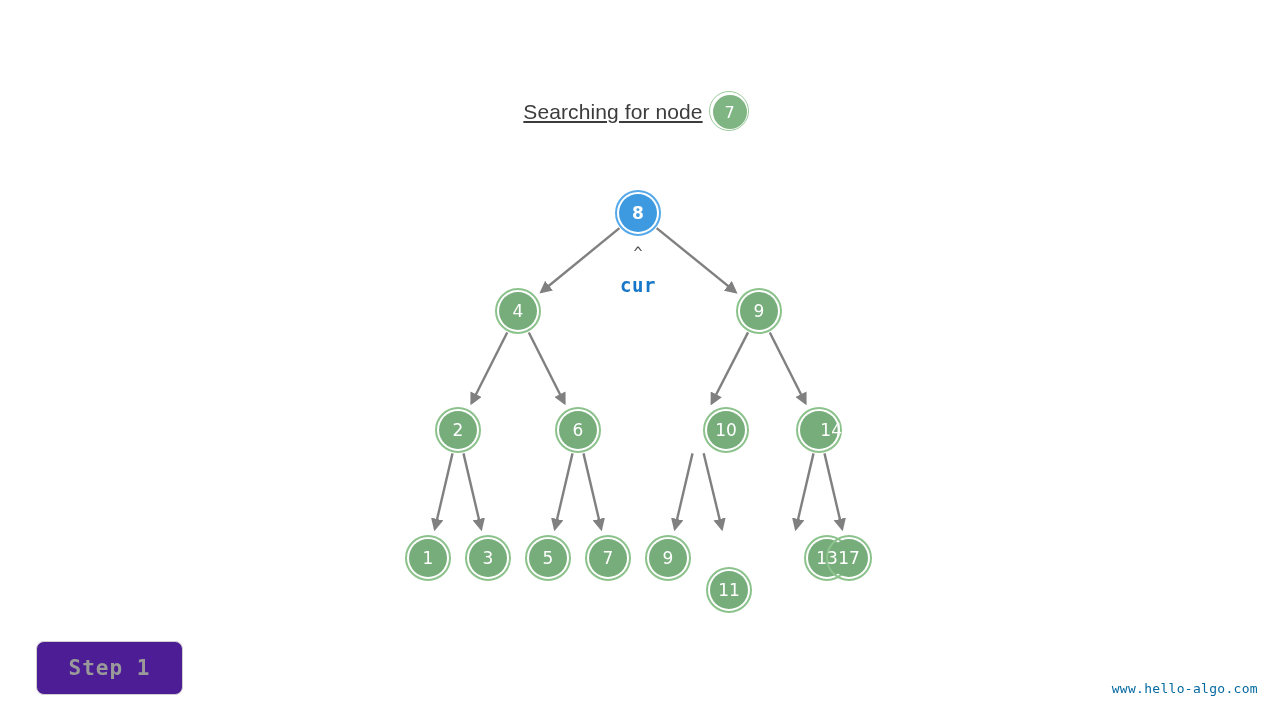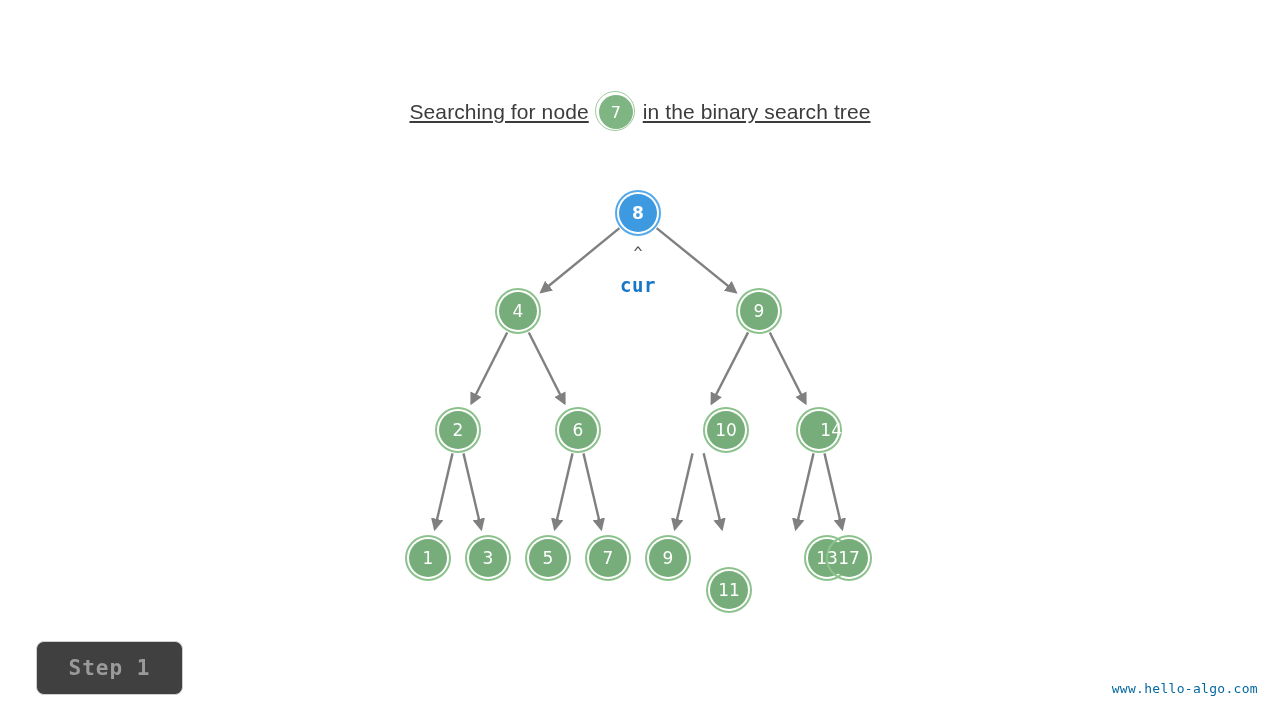--- a/index.html
+++ b/index.html
@@ -164,21 +164,21 @@
 
   
   #step-badge {
     position: absolute;
     left: 36px;
     top: 641px;
     width: 145px;
     height: 52px;
     border: 1px solid #cfcfcf;
     border-radius: 8px;
-    background: #404040;
+    background: #4c1d95;
     display: flex;
     align-items: center;
     justify-content: center;
   }
   #step-badge .step-text {
     font-family: "DejaVu Sans Mono", monospace;
     font-weight: bold;
     font-size: 21px;
     color: #9a9a9a;
     letter-spacing: 1px;
@@ -198,21 +198,20 @@
 </head>
 <body>
 
 <div id="title-bar">
   <span class="title-text">Searching for node</span>
   <span class="inline-node">
     <span class="ring"></span>
     <span class="core"></span>
     <span class="val">7</span>
   </span>
-  <span class="title-text">in the binary search tree</span>
 </div>
 
 <svg id="tree-canvas" viewBox="0 0 1280 720" xmlns="http://www.w3.org/2000/svg">
   <defs>
     <marker id="arrowhead" markerWidth="5.2" markerHeight="5.2" refX="4.2" refY="2.6" orient="auto" markerUnits="strokeWidth">
       <path d="M0,0 L5.2,2.6 L0,5.2 z" fill="#808080"></path>
     </marker>
   </defs>
   <g id="edge-group">
       <line x1="619.4112289379206" y1="228.18082970069818" x2="541.2359638275992" y2="292.0239628741273" stroke="#808080" stroke-width="2.4" marker-end="url(#arrowhead)"></line>

